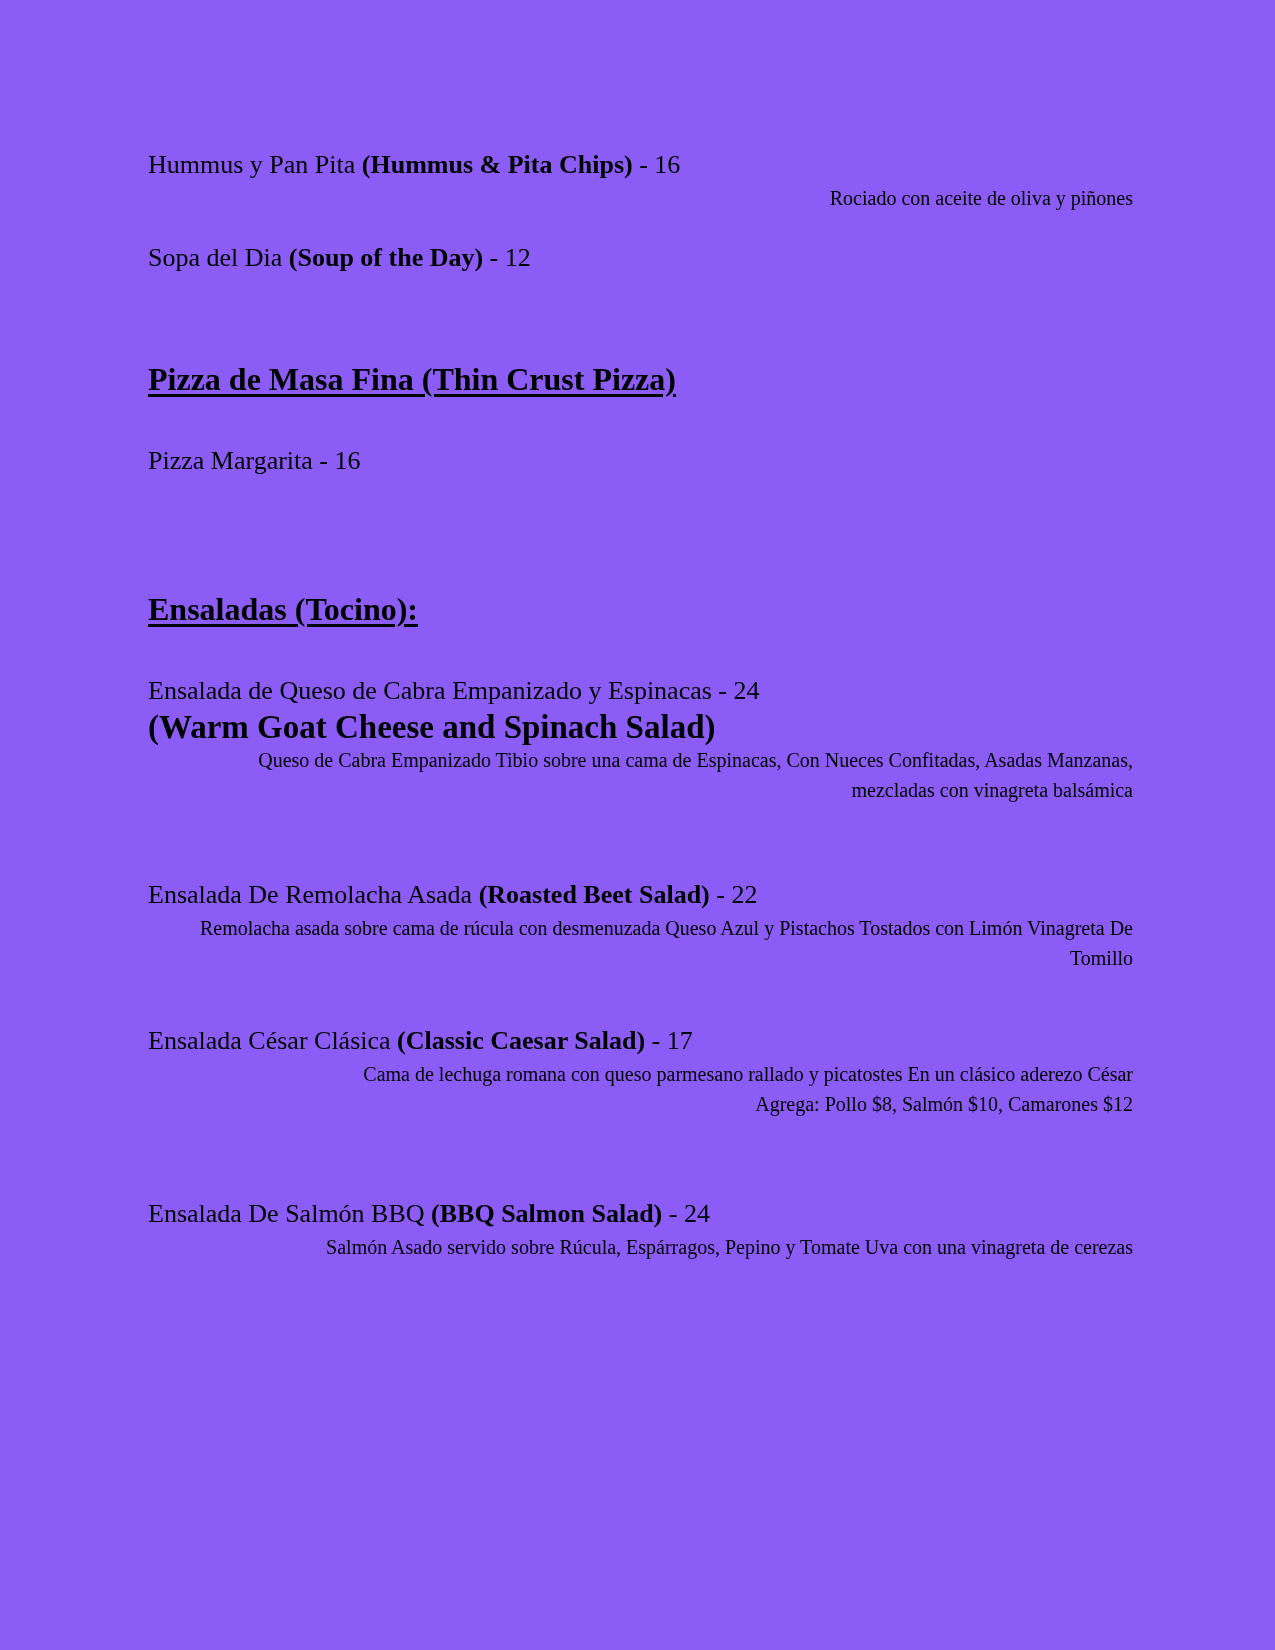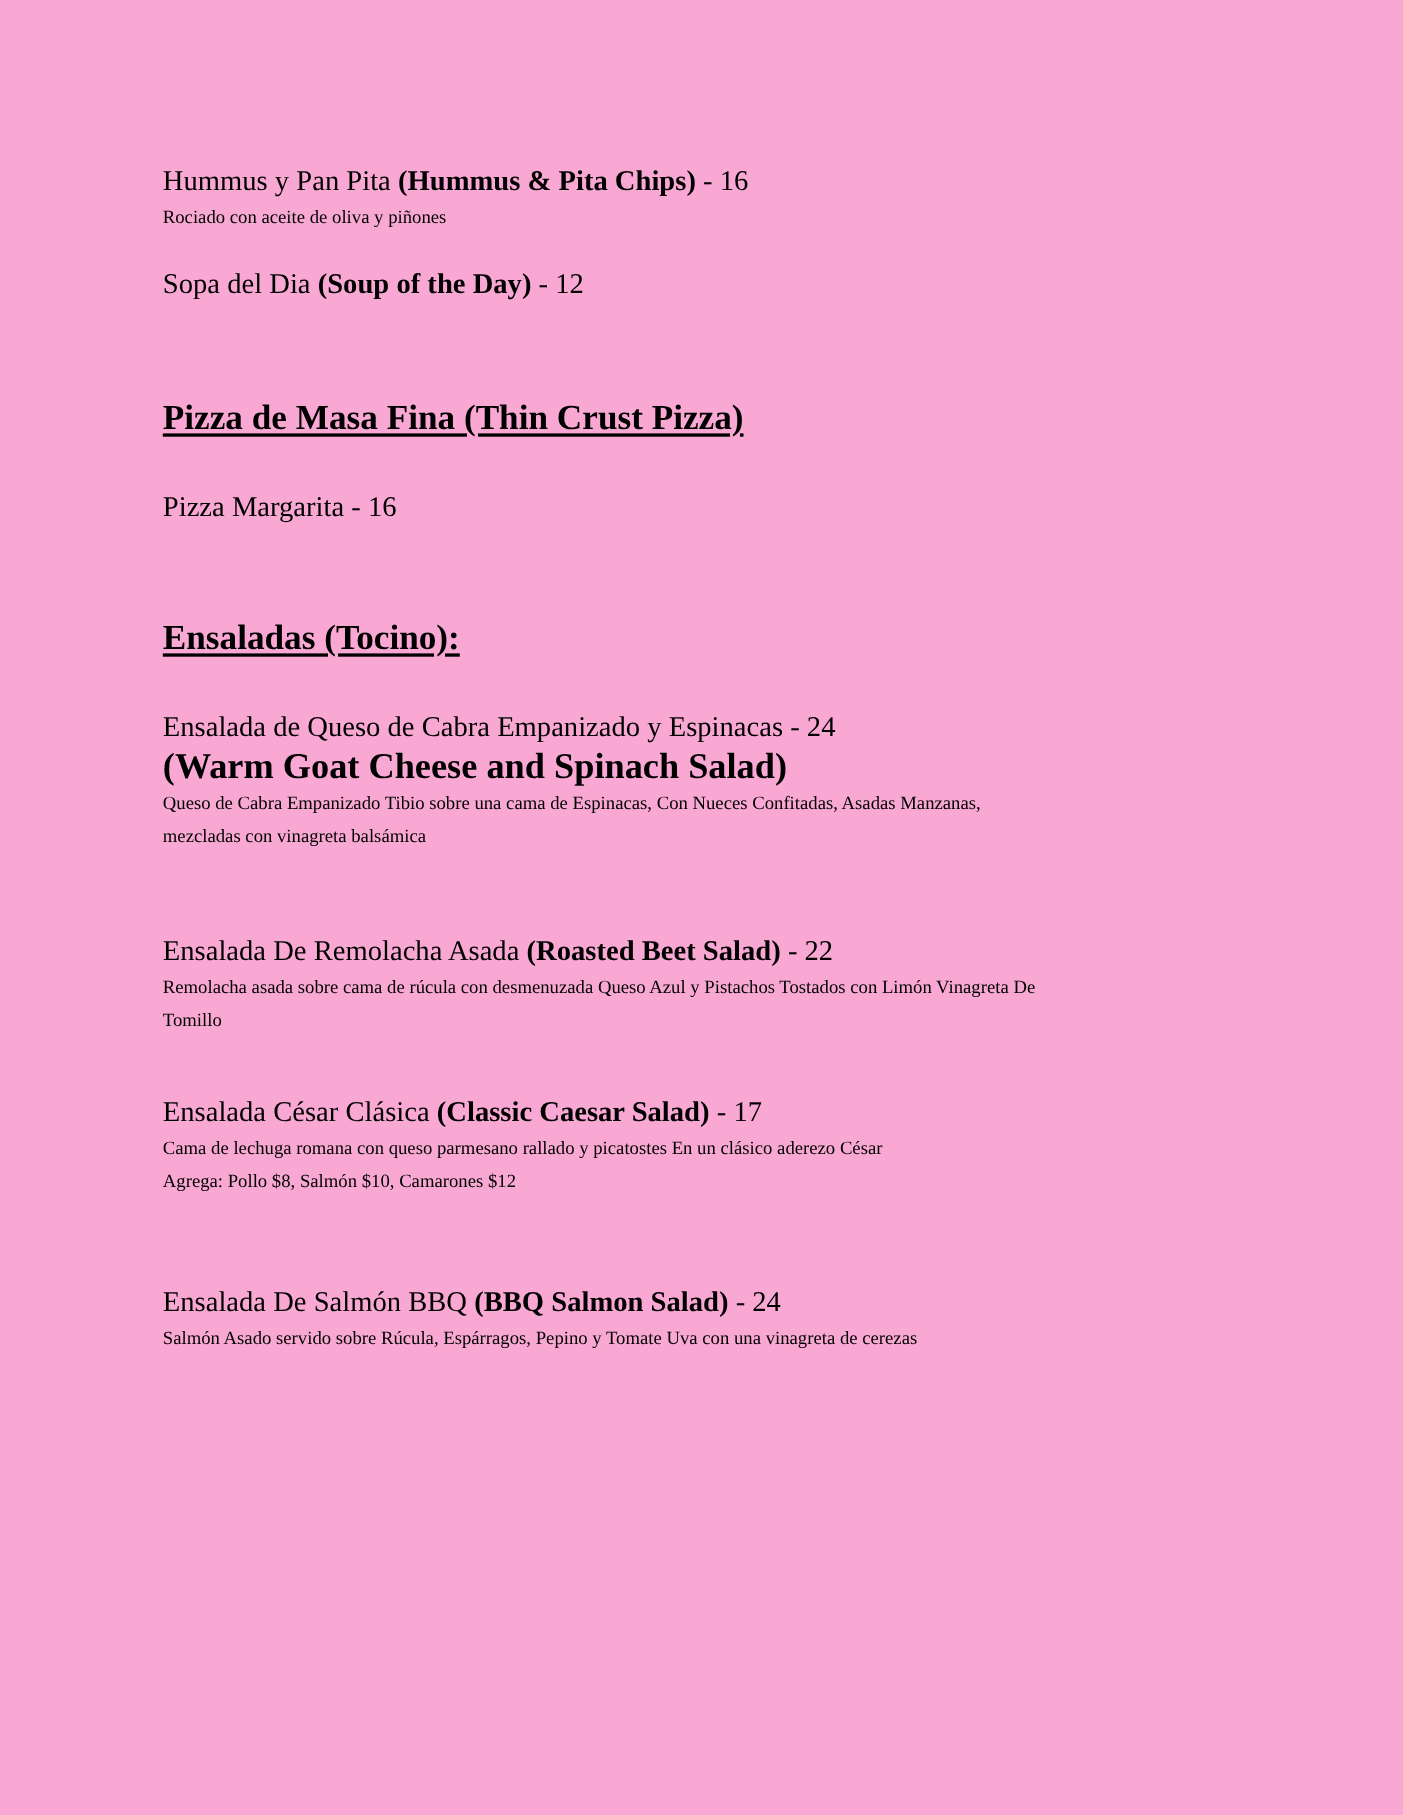--- a/index.html
+++ b/index.html
@@ -1,20 +1,20 @@
 <!DOCTYPE html>
 <html><head>
 <meta charset="utf-8">
 <style>
   html, body { margin: 0; padding: 0; }
   .page {
     position: relative;
     width: 1275px;
     height: 1650px;
-    background: #f9a8d4;
+    background: #8b5cf6;
     color: #000000;
     font-family: "Liberation Serif", "DejaVu Serif", serif;
     overflow: hidden;
   }
   .content {
     position: absolute;
     left: 148px;
     top: 147px;
     width: 985px;
   }
@@ -24,44 +24,45 @@
     line-height: 36px;
     white-space: nowrap;
   }
   .bold { font-weight: bold; }
   .item-subtitle {
     font-size: 33px;
     line-height: 36px;
     font-weight: bold;
   }
   .item-desc {
-    font-size: 17px;
+    font-size: 20px;
     line-height: 30px;
     white-space: pre-line;
+    text-align: right;
   }
   .section-heading {
     font-size: 32px;
     line-height: 44px;
     font-weight: bold;
   }
   .section-heading .underlined,
   .salads-heading .underlined {
     text-decoration: underline;
     text-decoration-thickness: 2.5px;
     text-underline-offset: 4px;
   }
   .centered { text-align: left; }
   
   .mb-27 { margin-bottom: 27px; }
   .mb-30 { margin-bottom: 30px; }
   .mb-42 { margin-bottom: 42px; }
   .mb-50 { margin-bottom: 50px; }
   .mb-53 { margin-bottom: 77px; }
   .mb-72 { margin-bottom: 72px; }
-  .mb-78 { margin-bottom: 78px; }
+  .mb-78 { margin-bottom: 108px; }
   .mb-81 { margin-bottom: 81px; }
 </style>
 </head>
 <body>
 
 <div class="page">
   <div class="content">
 
     <div class="menu-item mb-27">
       <div class="item-title">

